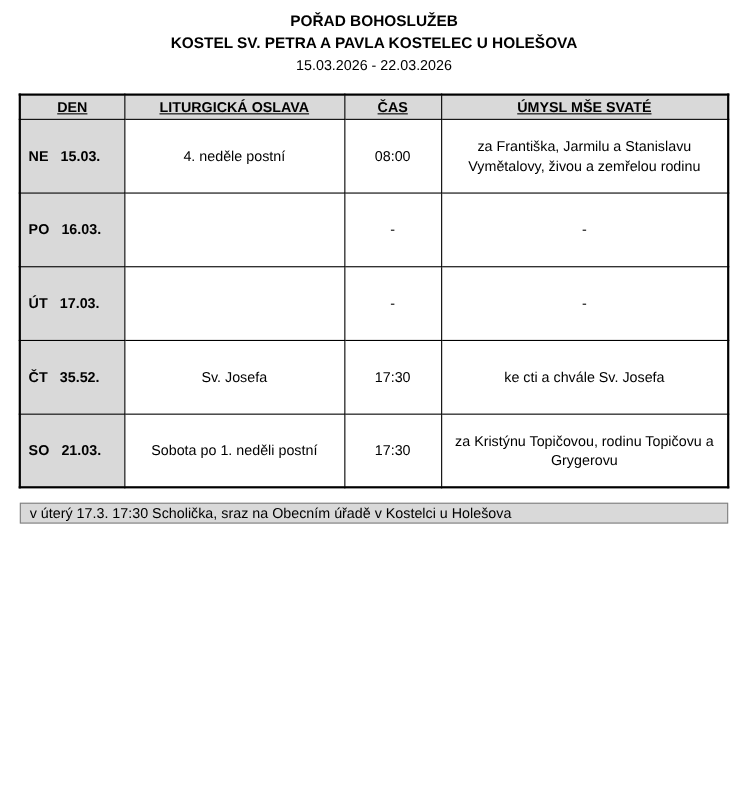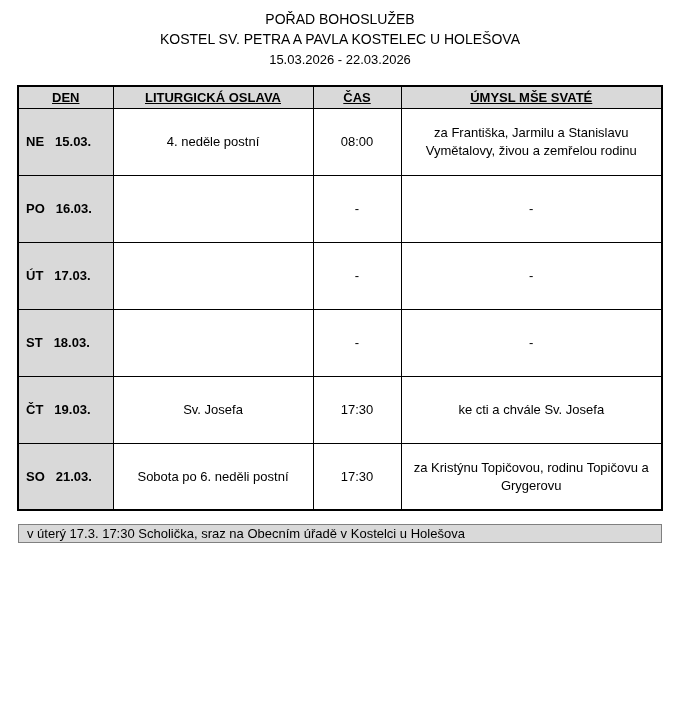--- a/index.html
+++ b/index.html
@@ -15,21 +15,21 @@
     box-sizing: border-box;
     background: #ffffff;
     overflow: hidden;
   }
   .title-block {
     text-align: center;
     padding-top: 10px;
   }
   .title, .subtitle {
     font-size: 14px;
-    font-weight: normal;
+    font-weight: bold;
     line-height: 1.4;
   }
   .daterange {
     font-size: 13px;
     line-height: 1.4;
     margin-top: 2px;
   }
   table.schedule {
     width: 644px;
     margin: 16px auto 0 auto;
@@ -128,34 +128,28 @@
         <td class="cas">-</td>
         <td class="umysl">-</td>
       </tr>
       <tr>
         <td class="den"><span class="day">ÚT</span><span class="date">17.03.</span></td>
         <td class="oslava"></td>
         <td class="cas">-</td>
         <td class="umysl">-</td>
       </tr>
       <tr>
-        <td class="den"><span class="day">ST</span><span class="date">18.03.</span></td>
-        <td class="oslava"></td>
-        <td class="cas">-</td>
-        <td class="umysl">-</td>
-      </tr>
-      <tr>
-        <td class="den"><span class="day">ČT</span><span class="date">19.03.</span></td>
+        <td class="den"><span class="day">ČT</span><span class="date">35.52.</span></td>
         <td class="oslava">Sv. Josefa</td>
         <td class="cas">17:30</td>
         <td class="umysl">ke cti a chvále Sv. Josefa</td>
       </tr>
       <tr>
         <td class="den"><span class="day">SO</span><span class="date">21.03.</span></td>
-        <td class="oslava">Sobota po 6. neděli postní</td>
+        <td class="oslava">Sobota po 1. neděli postní</td>
         <td class="cas">17:30</td>
         <td class="umysl">za Kristýnu Topičovou, rodinu Topičovu a Grygerovu</td>
       </tr>
     </tbody>
   </table>
 
   <div class="footer-note">v úterý 17.3. 17:30 Scholička, sraz na Obecním úřadě v Kostelci u Holešova</div>
 
 </div>
 

